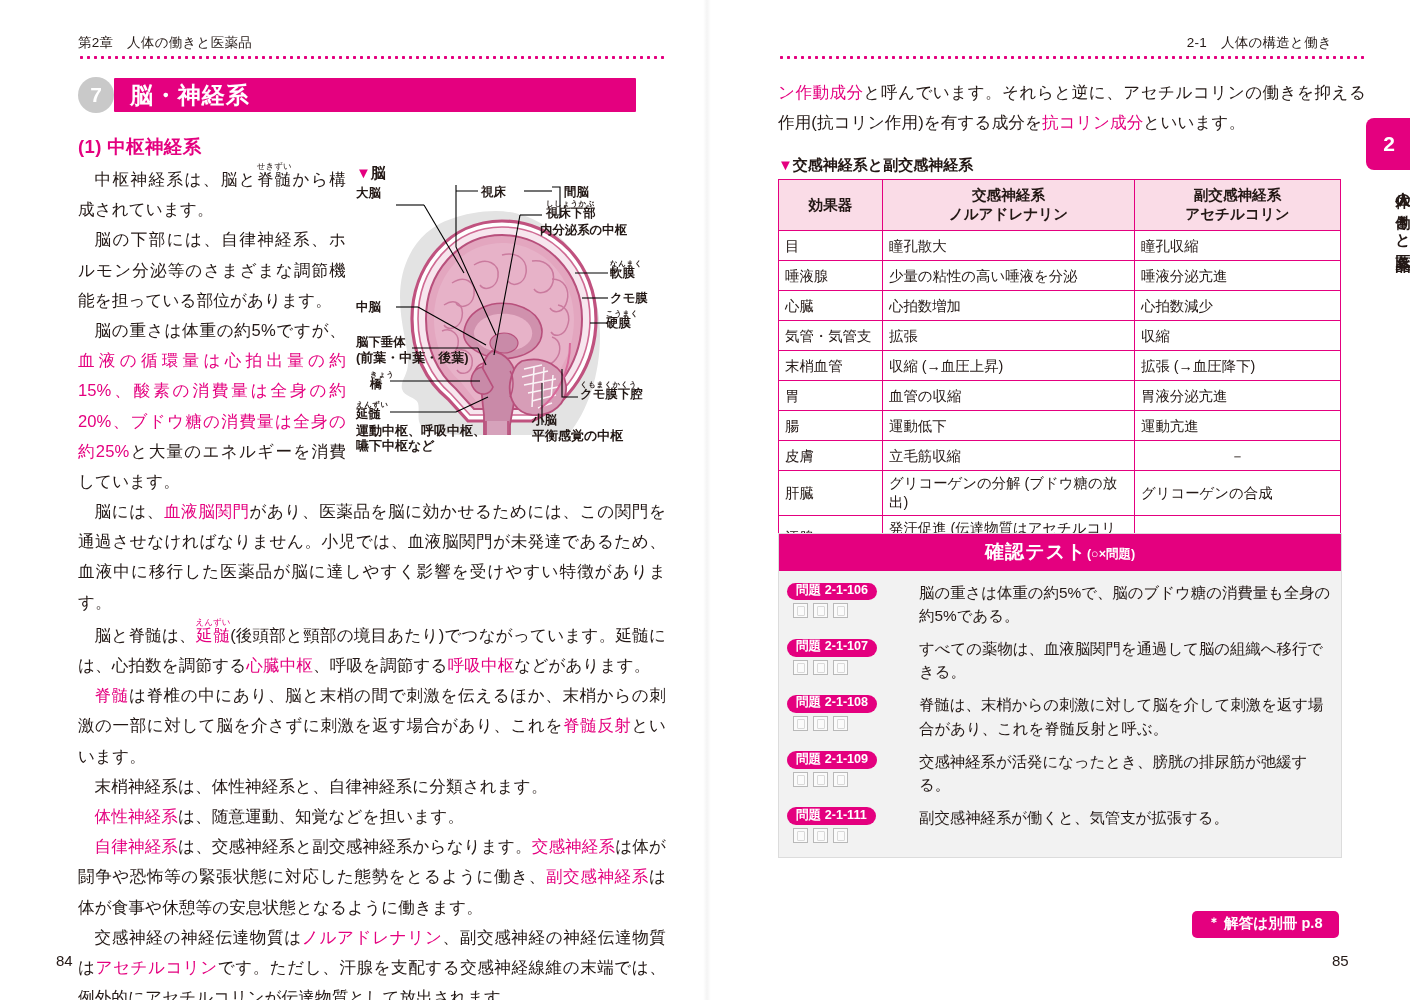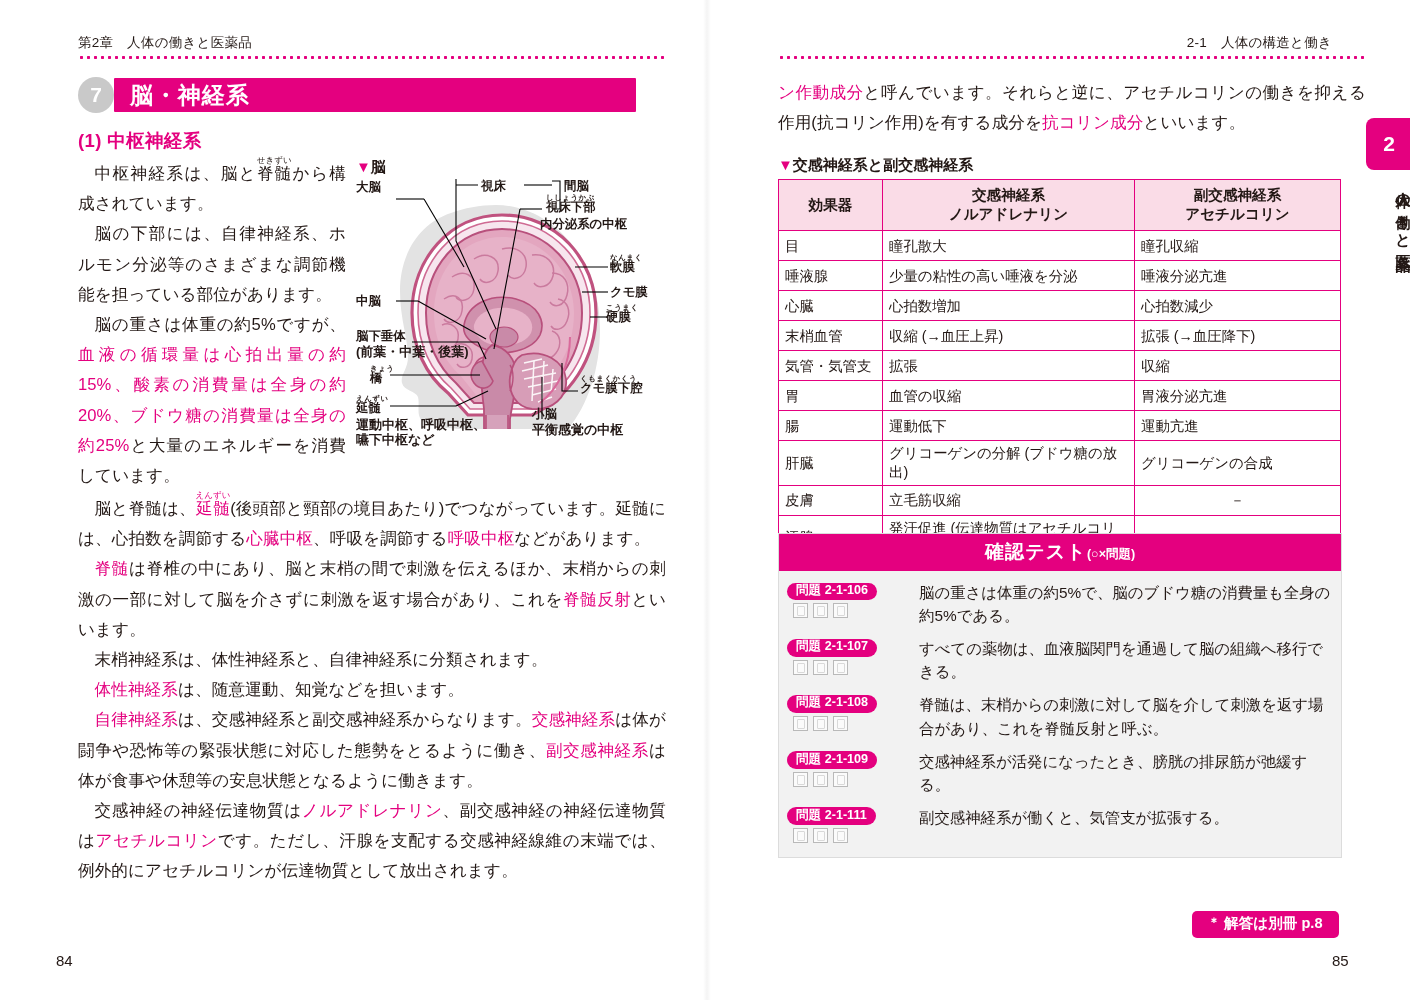--- a/index.html
+++ b/index.html
@@ -46,21 +46,21 @@
     position:absolute;left:0;top:-1px;width:36px;height:36px;border-radius:50%;
     background:#c9c9c9;color:#ffffff;font-size:21px;font-weight:bold;
     display:flex;align-items:center;justify-content:center;z-index:2;
   }
   .sec-head .title{
     position:absolute;left:52px;top:2px;color:#ffffff;font-size:23px;font-weight:bold;
     letter-spacing:.04em;z-index:2;
   }
 
   
-  .sub-head{color:#e4007f;font-size:18.5px;font-weight:bold;margin:12px 0 3px;letter-spacing:.02em;}
+  .sub-head{color:#e4007f;font-size:18.5px;font-weight:bold;margin:18px 0 3px;letter-spacing:.02em;}
   p.body{
     font-size:16.6px;line-height:1.82;margin:0 0 0;text-align:justify;
     text-justify:inter-ideograph;letter-spacing:.005em;
   }
   p.body.indent{text-indent:1em;}
   .pk{color:#e4007f;}
   ruby rt{font-size:8.5px;}
 
   
   .fig-wrap{float:right;width:310px;margin:2px 0 4px 10px;}
@@ -320,20 +320,21 @@
         </div>
       </div>
     </div>
 
     <p class="body indent"><span>中枢神経系は、脳と</span><ruby>脊髄<rt>せきずい</rt></ruby><span>から構成されています。</span></p>
 
     <p class="body indent">脳の下部には、自律神経系、ホルモン分泌等のさまざまな調節機能を担っている部位があります。</p>
 
     <p class="body indent"><span>脳の重さは体重の約5%ですが、</span><span class="pk">血液の循環量は心拍出量の約15%、酸素の消費量は全身の約20%、ブドウ糖の消費量は全身の約25%</span><span>と大量のエネルギーを消費しています。</span></p>
 
+    <p class="body indent"><span>脳には、</span><span class="pk">血液脳関門</span><span>があり、医薬品を脳に効かせるためには、この関門を通過させなければなりません。小児では、血液脳関門が未発達であるため、血液中に移行した医薬品が脳に達しやすく影響を受けやすい特徴があります。</span></p>
 
     <p class="body indent"><span>脳と脊髄は、</span><ruby class="pk">延髄<rt>えんずい</rt></ruby><span>(後頭部と頸部の境目あたり)でつながっています。延髄には、心拍数を調節する</span><span class="pk">心臓中枢</span><span>、呼吸を調節する</span><span class="pk">呼吸中枢</span><span>などがあります。</span></p>
 
     <p class="body indent"><span class="pk">脊髄</span><span>は脊椎の中にあり、脳と末梢の間で刺激を伝えるほか、末梢からの刺激の一部に対して脳を介さずに刺激を返す場合があり、これを</span><span class="pk">脊髄反射</span><span>といいます。</span></p>
 
 
     <p class="body indent">末梢神経系は、体性神経系と、自律神経系に分類されます。</p>
 
     <p class="body indent"><span class="pk">体性神経系</span><span>は、随意運動、知覚などを担います。</span></p>
 
@@ -380,48 +381,48 @@
             <td>唾液腺</td>
             <td>少量の粘性の高い唾液を分泌</td>
             <td>唾液分泌亢進</td>
           </tr>
         <tr>
             <td>心臓</td>
             <td>心拍数増加</td>
             <td>心拍数減少</td>
           </tr>
         <tr>
+            <td>気管・気管支</td>
+            <td>拡張</td>
+            <td>収縮</td>
+          </tr>
+        <tr>
             <td>末梢血管</td>
             <td>収縮 (→血圧上昇)</td>
             <td>拡張 (→血圧降下)</td>
           </tr>
         <tr>
-            <td>気管・気管支</td>
-            <td>拡張</td>
-            <td>収縮</td>
-          </tr>
-        <tr>
             <td>胃</td>
             <td>血管の収縮</td>
             <td>胃液分泌亢進</td>
           </tr>
         <tr>
             <td>腸</td>
             <td>運動低下</td>
             <td>運動亢進</td>
           </tr>
         <tr>
+            <td>皮膚</td>
+            <td>立毛筋収縮</td>
+            <td class="dash">－</td>
+          </tr>
+        <tr>
             <td>肝臓</td>
             <td>グリコーゲンの分解 (ブドウ糖の放出)</td>
             <td>グリコーゲンの合成</td>
-          </tr>
-        <tr>
-            <td>皮膚</td>
-            <td>立毛筋収縮</td>
-            <td class="dash">－</td>
           </tr>
         <tr>
             <td>汗腺</td>
             <td>発汗促進 (伝達物質はアセチルコリン)</td>
             <td class="dash">－</td>
           </tr>
         <tr>
             <td>膀胱</td>
             <td>排尿筋の弛緩 (→排尿抑制)</td>
             <td>排尿筋の収縮 (→排尿促進)</td>

